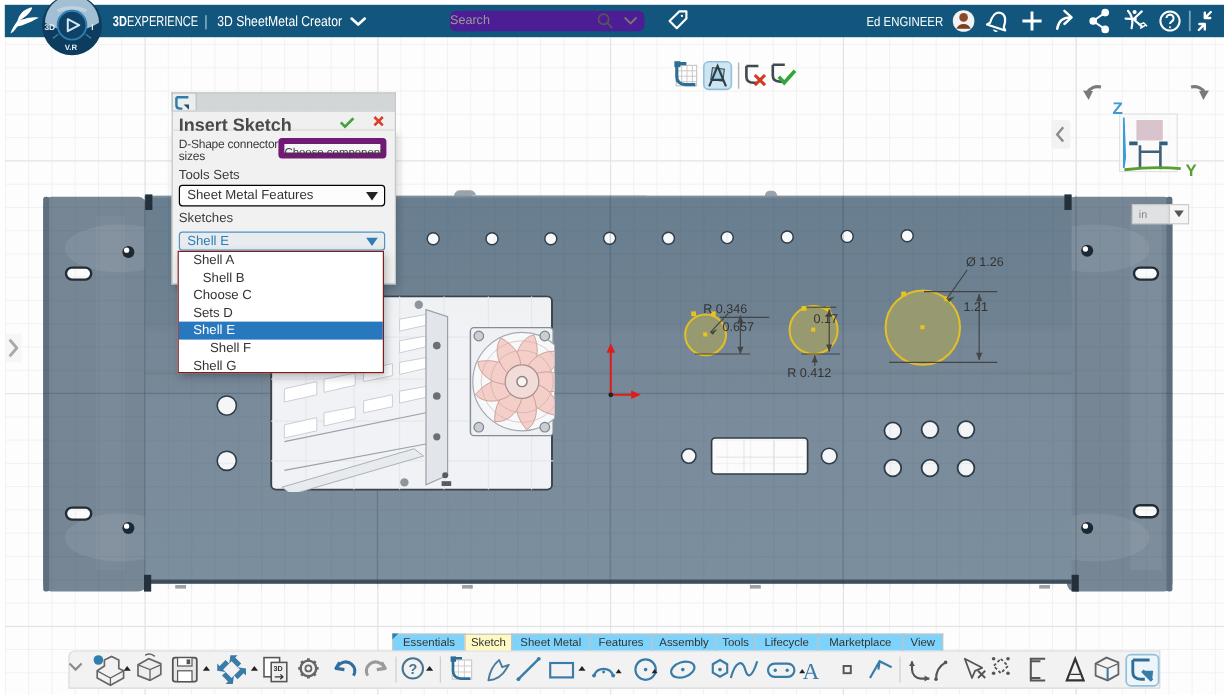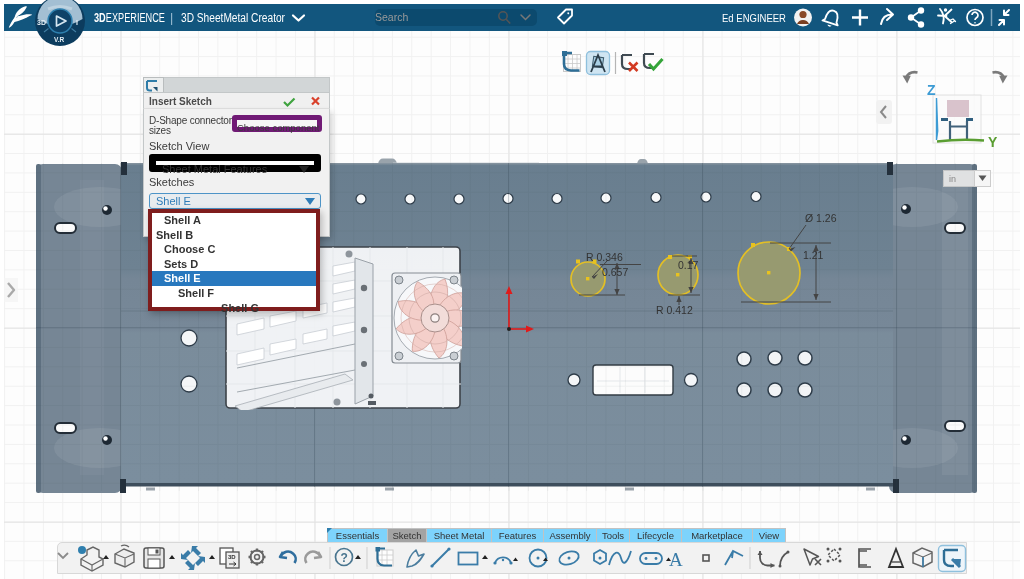--- a/index.html
+++ b/index.html
@@ -8,29 +8,29 @@
   .abs{position:absolute;}
   #canvas{left:4px;top:31px;width:1016px;height:548px;background:#fdfdfd;
     background-image:
       linear-gradient(#e2e2e2 1px,transparent 1px),
       linear-gradient(90deg,#e2e2e2 1px,transparent 1px),
       linear-gradient(#f1f1f1 1px,transparent 1px),
       linear-gradient(90deg,#f1f1f1 1px,transparent 1px);
     background-size:194px 194px,194px 194px,19.4px 19.4px,19.4px 19.4px;
     background-position:0 102.7px,116.5px 0,0 25.1px,0.1px 0;}
   #topbar{left:4px;top:4px;width:1016px;height:27px;background:#12567E;}
-  #search{left:375px;top:9px;width:162px;height:17px;background:#0c4a6e;border-radius:5px;
+  #search{left:375px;top:9px;width:162px;height:17px;background:#4c1d95;border-radius:5px;
     color:#9a9a9a;font-size:10.5px;line-height:17px;}
   #dlg{left:143px;top:77px;width:187px;}
   .lbl{font-size:11px;color:#3b3b3b;}
   #tabs{left:327px;top:528px;height:15px;font-size:9.5px;color:#333;white-space:nowrap;}
   #tabs .tab{display:inline-block;height:14px;line-height:14px;text-align:center;
      background:#7dd3fc;border:1px solid #c2c2c2;border-bottom:none;margin-right:-1px;
      box-sizing:border-box;overflow:hidden;}
-  #tabs .tab.on{background:#a3a3a3;}
+  #tabs .tab.on{background:#fef9c3;}
   #btoolbar{left:57px;top:542px;width:910px;height:32px;background:#f2f2f2;
      border:1px solid #d8d8d8;border-radius:5px 0 0 0;box-sizing:border-box;}
 </style>
 </head>
 <body>
 <div id="canvas" class="abs"></div>
 
 <svg class="abs" style="left:0;top:0;" width="1024" height="579" viewBox="0 0 1024 579">
 
   <g>
@@ -353,54 +353,54 @@
 
   <div class="abs" style="left:0;top:0;width:187px;height:15px;background:#d2d6d7;border:1px solid #c3c7c8;border-bottom:none;box-sizing:border-box;"></div>
   <div class="abs" style="left:0;top:0;width:21px;height:16px;background:#eceeee;border:1px solid #b9bdbe;border-bottom:none;box-sizing:border-box;">
     <svg width="19" height="14" viewBox="0 0 19 14" style="display:block;margin:1px auto 0;">
       <path d="M3 2 H13 M3 2 V9 Q3 11.5 6 11.5 H8" fill="none" stroke="#2e7ca8" stroke-width="2"></path>
       <path d="M9 8 l4.5 4.5 v-4.5 z" fill="#1d4f6e"></path>
     </svg>
   </div>
 
   <div class="abs" style="left:0;top:15px;width:187px;height:17px;background:#f0f0f0;border:1px solid #c3c7c8;border-bottom:1px solid #e2e2e2;box-sizing:border-box;">
-    <span style="position:absolute;left:5px;top:3px;font-size:10px;font-weight:bold;color:#4a4a4a;">Insert Sketch</span>
+    <span style="position:absolute;left:5px;top:3px;font-size:15px;font-weight:bold;color:#4a4a4a;">Insert Sketch</span>
     <svg width="44" height="15" viewBox="0 0 44 15" style="position:absolute;right:4px;top:1px;">
       <path d="M3 8 l3.5 3.5 l7 -7" fill="none" stroke="#3fa33f" stroke-width="2.2"></path>
       <path d="M31 3.5 l7 7 M38 3.5 l-7 7" fill="none" stroke="#d9402b" stroke-width="2.2"></path>
     </svg>
   </div>
 
   <div class="abs" style="left:0;top:32px;width:187px;height:128px;background:#f1f1f1;border:1px solid #c3c7c8;border-top:none;box-sizing:border-box;box-shadow:2px 3px 6px rgba(0,0,0,0.18);">
     <div class="abs lbl" style="left:5px;top:7px;width:88px;line-height:10px;font-size:10px;letter-spacing:-0.2px;">D-Shape connector sizes</div>
     <div class="abs" style="left:88px;top:6px;width:90px;height:17px;background:#f6f6f6;border:5px solid #701a75;border-radius:3px;box-sizing:border-box;font-size:9.5px;color:#3b3b3b;text-align:center;line-height:15px;white-space:nowrap;">Choose component</div>
-    <div class="abs lbl" style="left:5px;top:31px;">Sketch View</div>
-    <div class="abs" style="left:5px;top:45px;width:172px;height:18px;background:#fdfdfd;border:7px solid #000000;border-radius:3px;box-sizing:border-box;">
+    <div class="abs lbl" style="left:5px;top:31px;">Tools Sets</div>
+    <div class="abs" style="left:5px;top:45px;width:172px;height:18px;background:#fdfdfd;border:1px solid #000000;border-radius:3px;box-sizing:border-box;">
       <span style="position:absolute;left:6px;top:2px;font-size:11px;color:#333;">Sheet Metal Features</span>
       <svg width="10" height="8" viewBox="0 0 10 8" style="position:absolute;right:5px;top:5px;">
           <path d="M0 0 h10 l-5 7 z" fill="#222"></path>
         </svg>
     </div>
     <div class="abs lbl" style="left:5px;top:67px;">Sketches</div>
     <div class="abs" style="left:5px;top:84px;width:172px;height:16px;background:#e8ecef;border:1px solid #4d94c7;border-radius:3px;box-sizing:border-box;">
       <span style="position:absolute;left:6px;top:1px;font-size:11px;color:#2e7cb8;">Shell E</span>
       <svg width="10" height="8" viewBox="0 0 10 8" style="position:absolute;right:5px;top:4px;">
           <path d="M0 0 h10 l-5 7 z" fill="#2e7cb8"></path>
         </svg>
     </div>
   </div>
 
-  <div class="abs" style="left:5px;top:132px;width:172px;height:102px;background:#fff;border:4px solid #7f1d1d;box-shadow:2px 3px 7px rgba(0,0,0,0.25);box-sizing:border-box;font-size:11px;color:#333;z-index:5;font-weight:bold;">
+  <div class="abs" style="left:5px;top:132px;width:172px;height:102px;background:#fff;border:1px solid #7f1d1d;box-shadow:2px 3px 7px rgba(0,0,0,0.25);box-sizing:border-box;font-size:11px;color:#333;z-index:5;">
     <div style="height:14.6px;line-height:14.6px;padding-left:12px;">Shell A</div>
-    <div style="height:14.6px;line-height:14.6px;padding-left:4px;">Shell B</div>
+    <div style="height:14.6px;line-height:14.6px;padding-left:20px;">Shell B</div>
     <div style="height:14.6px;line-height:14.6px;padding-left:12px;">Choose C</div>
     <div style="height:14.6px;line-height:14.6px;padding-left:12px;">Sets D</div>
     <div style="height:14.6px;line-height:14.6px;padding-left:12px;background:#2878be;color:#fff;">Shell E</div>
     <div style="height:14.6px;line-height:14.6px;padding-left:12px;margin-left:14px;">Shell F</div>
-    <div style="height:14.6px;line-height:14.6px;padding-left:12px;text-align:center;">Shell G</div>
+    <div style="height:14.6px;line-height:14.6px;padding-left:12px;">Shell G</div>
   </div>
 </div>
 
 <svg class="abs" style="left:560px;top:48px;" width="105" height="30" viewBox="0 0 105 30">
 
   <g>
     <rect x="3.5" y="6.5" width="17" height="17" fill="#fdfdfd" stroke="#c9c9c9" stroke-width="1"></rect>
     <path d="M3.5 11 h17 M3.5 15.5 h17 M3.5 20 h17 M8 6.5 v17 M12.5 6.5 v17 M17 6.5 v17" stroke="#c9c9c9" stroke-width="0.8"></path>
     <path d="M4 5 H12 M4 5 V16 Q4 22 11 22.5 H19.5" fill="none" stroke="#2e6e96" stroke-width="2.6"></path>
     <rect x="2" y="3" width="5" height="5" fill="#2e6e96"></rect>

